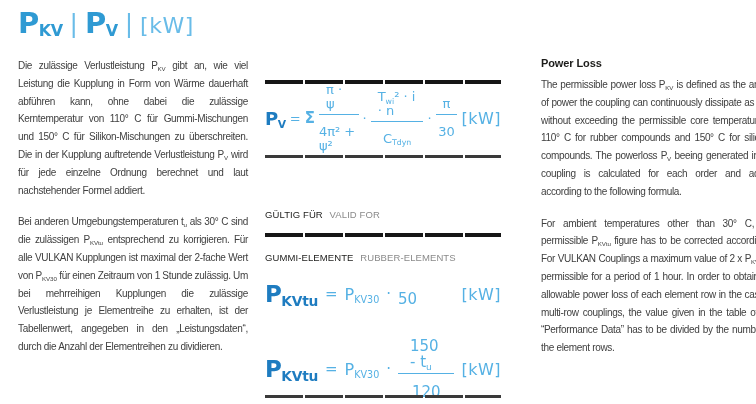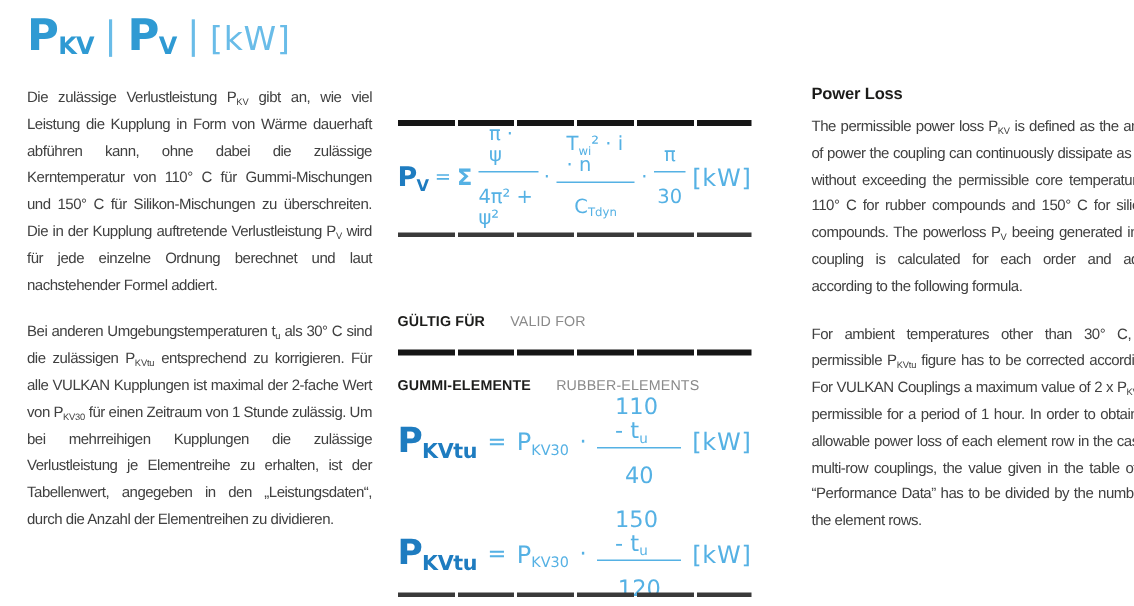--- a/index.html
+++ b/index.html
@@ -29,22 +29,22 @@
   .col-text p{font-size:10px; line-height:17.8px; letter-spacing:-0.32px; text-align:justify; margin:0 0 14px 0;}
   .col-text p sub{font-size:0.62em; vertical-align:baseline; position:relative; top:0.28em; line-height:0; letter-spacing:-0.1px;}
 
   
   .col-mid{position:absolute; left:265px; top:0; width:236px; height:404px;}
   .rule{position:absolute; left:0; width:236px;}
   .rule-dark{height:4px; background:repeating-linear-gradient(90deg, var(--c-bar_dark) 0 38px, transparent 38px 40px);}
   .rule-soft{height:3px; background:repeating-linear-gradient(90deg, var(--c-bar_soft) 0 38px, transparent 38px 40px);}
 
   .mid-heading{position:absolute; left:0; font-size:9.5px; letter-spacing:0.1px; white-space:nowrap;}
-  .mid-heading .de{font-weight:bold; color:var(--c-text_heading);}
-  .mid-heading .en{font-weight:400; color:var(--c-text_muted); margin-left:14px;}
+  .mid-heading .de{font-weight:normal; color:var(--c-text_heading);}
+  .mid-heading .en{font-weight:400; color:var(--c-text_muted); margin-left:4px;}
 
   .formula{position:absolute; left:0; width:236px; display:flex; align-items:center;
            font-family:"DejaVu Sans", sans-serif; color:var(--c-formula_light);}
   .formula sub{font-size:0.6em; vertical-align:baseline; position:relative; top:0.32em; line-height:0;}
   .fP{font-weight:bold; color:var(--c-formula_bold); font-size:23px; letter-spacing:-0.5px;}
   .fP sub{font-weight:bold; letter-spacing:-0.3px;}
   .fRhs{font-weight:400; font-size:16px;}
   .f-eq,.f-dot{font-weight:400;}
   .f-sigma{font-weight:bold;}
   .frac{display:inline-flex; flex-direction:column; align-items:center; text-align:left; line-height:1.1;}
@@ -116,22 +116,21 @@
       <span class="de">GUMMI-ELEMENTE</span>
       <span class="en">RUBBER-ELEMENTS</span>
     </div>
 
     <div class="formula formula-sub30" style="top:268px">
       <span class="fP"><span>P</span><sub>KVtu</sub></span>
       <span class="f-eq">=</span>
       <span class="fRhs"><span>P</span><sub>KV30</sub></span>
       <span class="f-dot">·</span>
       <span class="frac">
-        <span class="num"><span>110 - t</span><sub>u</sub></span>
-        <span class="den">40</span>
+        <span class="den">50</span>
       </span>
       <span class="f-unit">[kW]</span>
     </div>
 
 
     <div class="formula formula-sub30" style="top:343px">
       <span class="fP"><span>P</span><sub>KVtu</sub></span>
       <span class="f-eq">=</span>
       <span class="fRhs"><span>P</span><sub>KV30</sub></span>
       <span class="f-dot">·</span>

